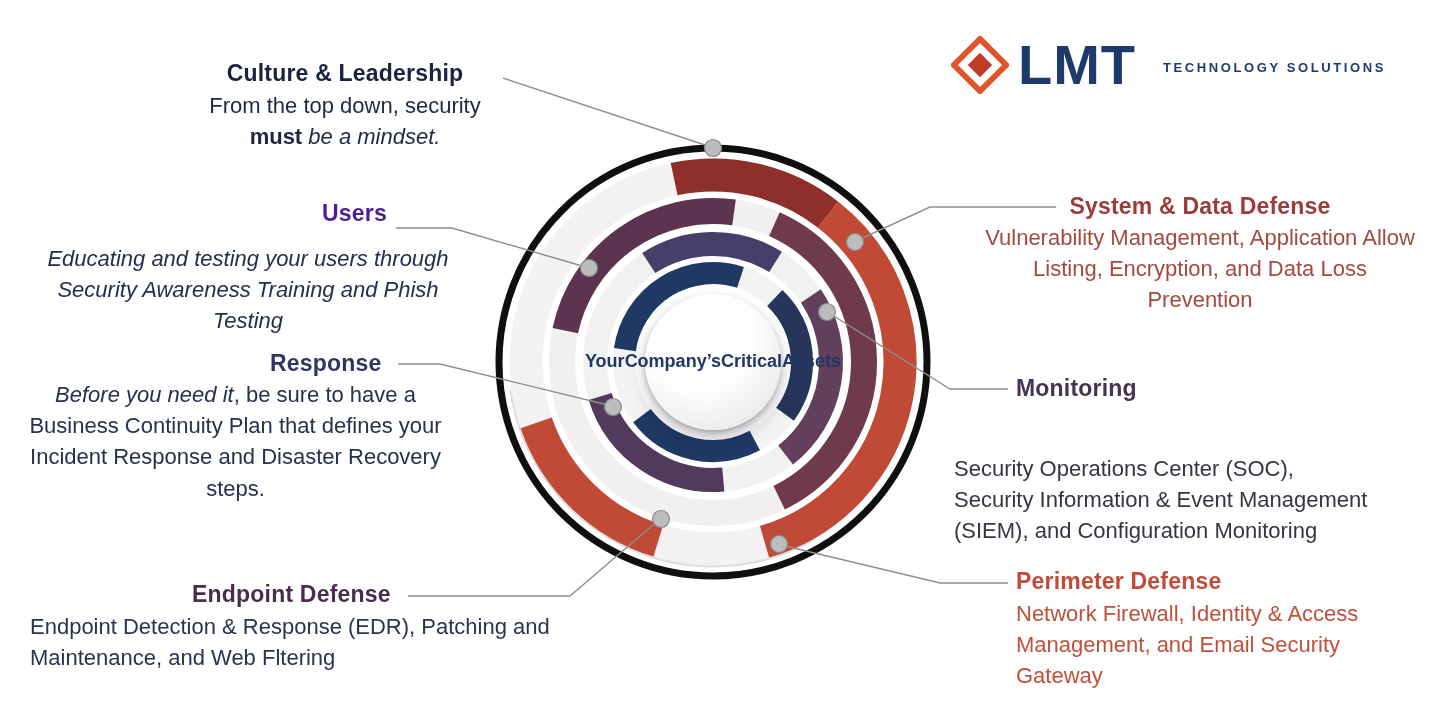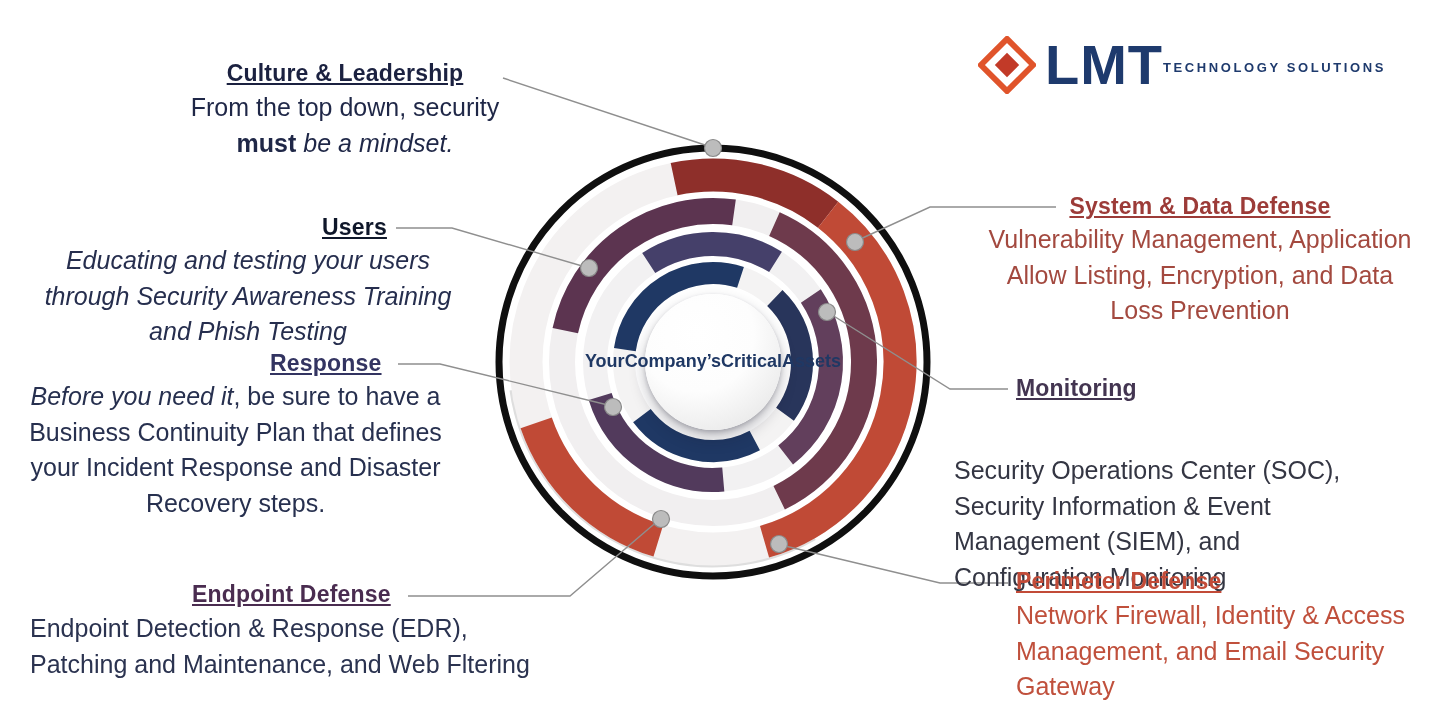--- a/index.html
+++ b/index.html
@@ -4,29 +4,29 @@
 <style>
   html,body{margin:0;padding:0;}
   body{
     width:1430px;height:715px;position:relative;overflow:hidden;
     background:#ffffff;
     font-family:"Liberation Sans", sans-serif;
   }
   #stage{position:absolute;inset:0;}
   #diagram-svg{position:absolute;left:0;top:0;z-index:1;}
 
-  .lbl-title{position:absolute;font-weight:700;font-size:23px;letter-spacing:.2px;z-index:3;text-decoration:underline;}
-  .lbl-desc{position:absolute;font-size:25px;line-height:1.42;z-index:3;}
+  .lbl-title{position:absolute;font-weight:700;font-size:23px;letter-spacing:.2px;z-index:3;}
+  .lbl-desc{position:absolute;font-size:22px;line-height:1.42;z-index:3;}
   .b{font-weight:700;}
   .i{font-style:italic;}
 
   #culture-title{left:190px;top:60px;width:310px;text-align:center;color:#1b2140;}
   #culture-desc{left:190px;top:90px;width:310px;text-align:center;color:#1f2747;}
 
-  #users-title{left:322px;top:214px;color:#0f172a;}
+  #users-title{left:322px;top:200px;color:#4c1d95;}
   #users-desc{left:38px;top:243px;width:420px;text-align:center;color:#262e4e;font-style:italic;}
 
   #response-title{left:270px;top:350px;color:#333461;}
   #response-desc{left:18px;top:379px;width:435px;text-align:center;color:#27304f;}
 
   #endpoint-title{left:192px;top:581px;color:#4a2c50;}
   #endpoint-desc{left:30px;top:611px;width:535px;text-align:left;color:#2b3350;}
 
   #system-title{left:985px;top:193px;width:430px;text-align:center;color:#9c3b38;}
   #system-desc{left:985px;top:222px;width:430px;text-align:center;color:#a3493f;}
@@ -41,21 +41,21 @@
     position:absolute;left:645px;top:294px;width:136px;height:136px;border-radius:50%;
     background:radial-gradient(circle at 38% 30%, #ffffff 0%, #fdfdfd 45%, #ececec 78%, #d9d9d9 100%);
     box-shadow:0 8px 16px rgba(20,20,40,.28), 0 2px 4px rgba(20,20,40,.2);
     display:flex;flex-direction:row;align-items:center;justify-content:center;
     color:#1f3864;font-weight:700;font-size:18px;line-height:1.22;text-align:center;z-index:5;
   }
 
   #logo{position:absolute;top:36px;right:44px;z-index:3;display:flex;flex-direction:row;align-items:center;}
   #logo-row{display:flex;align-items:center;gap:9px;}
   #logo-wordmark{font-size:56px;font-weight:800;letter-spacing:1px;color:#1e3a6d;line-height:1;}
-  #logo-tagline{margin-top:4px;font-size:13px;font-weight:700;letter-spacing:2.6px;color:#1e3a6d;white-space:nowrap;}
+  #logo-tagline{margin-top:4px;font-size:13px;font-weight:700;letter-spacing:2.6px;color:#1e3a6d;white-space:nowrap;margin-left:27px;}
 </style>
 </head>
 <body>
 
 <div id="stage">
 
   <svg id="diagram-svg" width="1430" height="715" viewBox="0 0 1430 715">
       <circle cx="713" cy="362" r="210.5" fill="#ffffff"></circle>
       <circle cx="713" cy="362" r="214" fill="none" stroke="#0f0f0f" stroke-width="7"></circle>
       <path d="M 813.50 536.07 A 201 201 0 0 1 513.96 389.97" fill="none" stroke="#dedede" stroke-width="9"></path>

